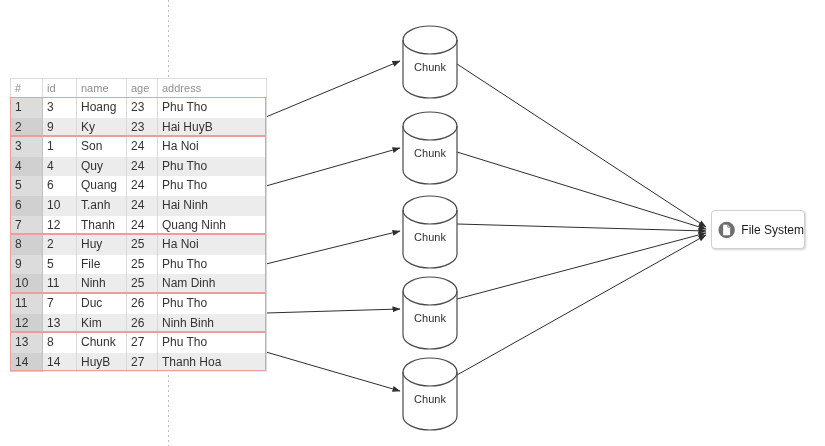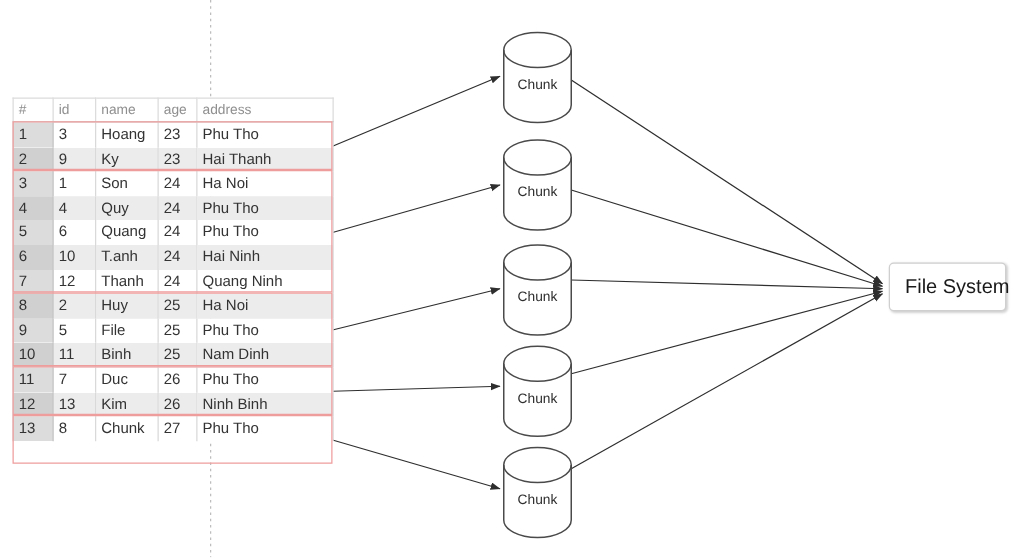--- a/index.html
+++ b/index.html
@@ -42,21 +42,21 @@
   #group-4{top:293px;height:39.2px;}
   #group-5{top:332.2px;height:39.2px;}
 
   
   #fs-node{
     position:absolute;left:711px;top:210px;width:94px;height:39px;z-index:2;
     background:#fff;border:1px solid #cfcfcf;border-radius:4px;
     box-shadow:1px 1px 2px rgba(0,0,0,0.18);
     display:flex;align-items:center;gap:6px;padding-left:6px;box-sizing:border-box;
   }
-  #fs-node .fs-label{font-size:16px;color:#1a1a1a;white-space:nowrap;}
+  #fs-node .fs-label{font-size:12px;color:#1a1a1a;white-space:nowrap;}
 
   .chunk-label{
     font-size:11px;fill:#2f2f2f;text-anchor:middle;
     font-family:"Liberation Sans","DejaVu Sans",sans-serif;
   }
 </style>
 </head>
 <body>
 
 <div id="canvas">
@@ -136,21 +136,21 @@
           <td>3</td>
           <td>Hoang</td>
           <td>23</td>
           <td>Phu Tho</td>
         </tr>
         <tr>
           <td>2</td>
           <td>9</td>
           <td>Ky</td>
           <td>23</td>
-          <td>Hai Thanh</td>
+          <td>Hai HuyB</td>
         </tr>
         <tr>
           <td>3</td>
           <td>1</td>
           <td>Son</td>
           <td>24</td>
           <td>Ha Noi</td>
         </tr>
         <tr>
           <td>4</td>
@@ -190,21 +190,21 @@
         <tr>
           <td>9</td>
           <td>5</td>
           <td>File</td>
           <td>25</td>
           <td>Phu Tho</td>
         </tr>
         <tr>
           <td>10</td>
           <td>11</td>
-          <td>Binh</td>
+          <td>Ninh</td>
           <td>25</td>
           <td>Nam Dinh</td>
         </tr>
         <tr>
           <td>11</td>
           <td>7</td>
           <td>Duc</td>
           <td>26</td>
           <td>Phu Tho</td>
         </tr>
@@ -214,20 +214,27 @@
           <td>Kim</td>
           <td>26</td>
           <td>Ninh Binh</td>
         </tr>
         <tr>
           <td>13</td>
           <td>8</td>
           <td>Chunk</td>
           <td>27</td>
           <td>Phu Tho</td>
+        </tr>
+        <tr>
+          <td>14</td>
+          <td>14</td>
+          <td>HuyB</td>
+          <td>27</td>
+          <td>Thanh Hoa</td>
         </tr>
       </tbody>
   </table>
 
   <div class="row-group" id="group-1"></div>
   <div class="row-group" id="group-2"></div>
   <div class="row-group" id="group-3"></div>
   <div class="row-group" id="group-4"></div>
   <div class="row-group" id="group-5"></div>
 

